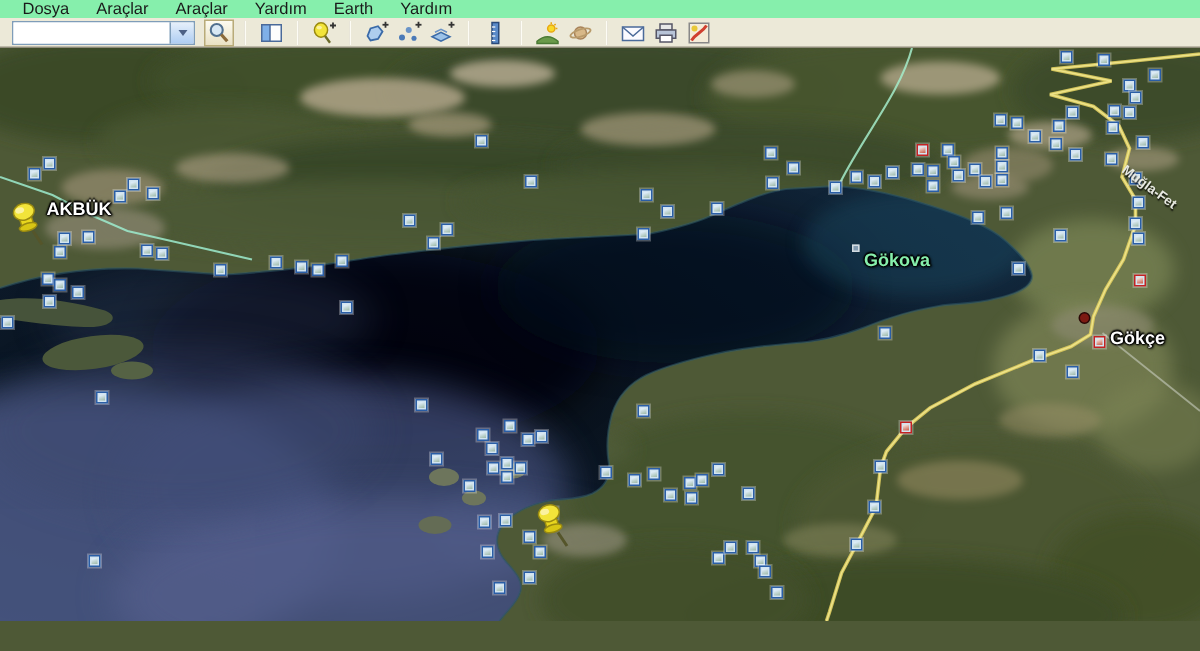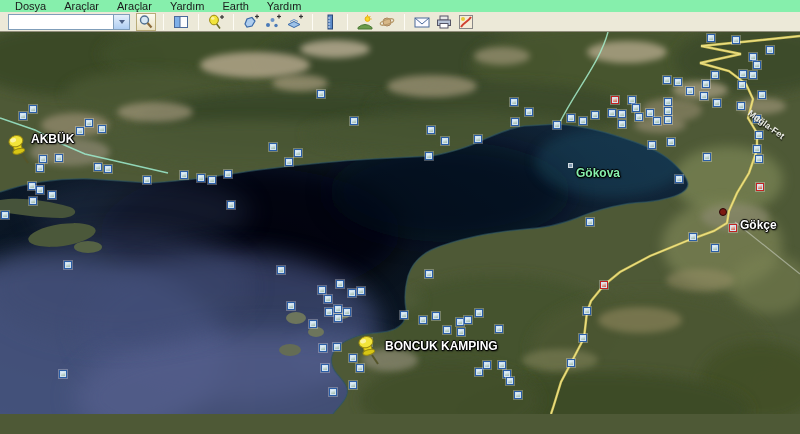--- a/index.html
+++ b/index.html
@@ -415,16 +415,15 @@
         <ellipse cx="7.6" cy="4.4" rx="3" ry="2" fill="#fbf2a0"></ellipse>
         <ellipse cx="10" cy="16.5" rx="6" ry="2.5" fill="#d8c614" stroke="#9a8a10"></ellipse>
       </g>
     </svg>
 
     <div class="map-label" style="left:31px; top:100px;">AKBÜK</div>
     <span class="gokova-glyph" style="left:568px; top:131px;"></span>
     <div class="map-label blue" style="left:576px; top:134px;">Gökova</div>
     <span class="town-dot" style="left:719px; top:176px;"></span>
     <div class="map-label" style="left:740px; top:186px;">Gökçe</div>
-    <div class="map-label" style="left:385px; top:307px;">BONCUK KAMPING</div>
     <div class="road-label" style="left:752px; top:76px;">Muğla-Fet</div>
   </div>
 </div>
 
 </body></html>

